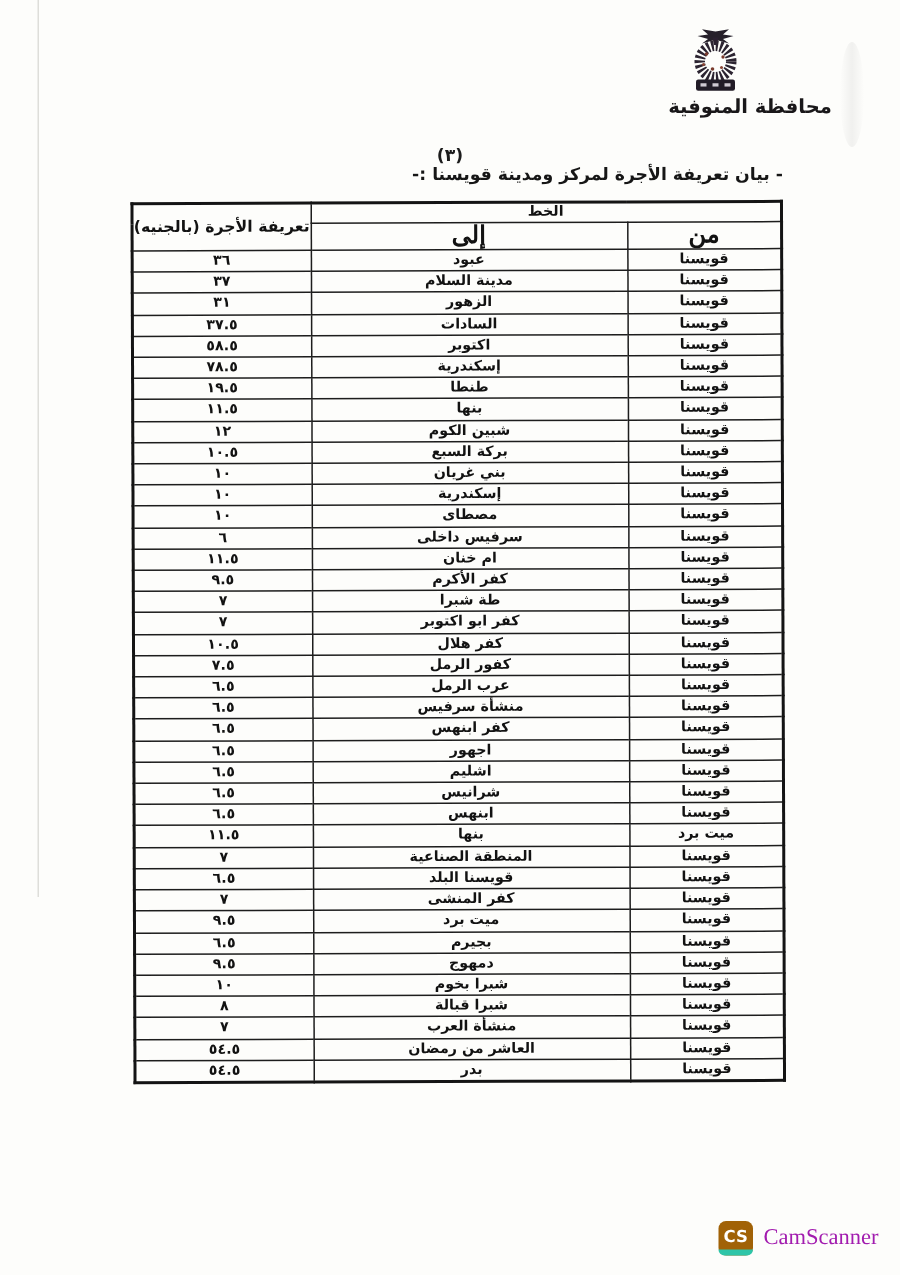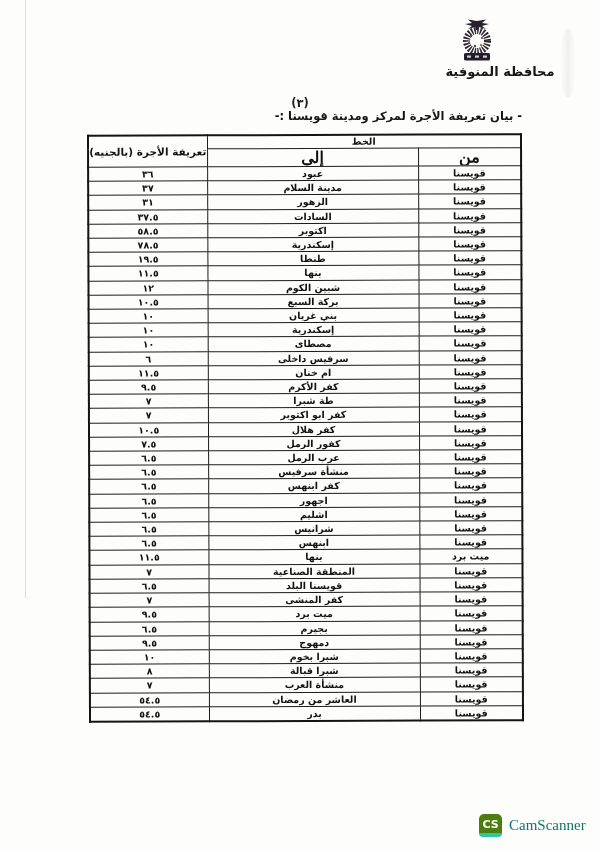--- a/index.html
+++ b/index.html
@@ -66,33 +66,33 @@
     height:13.2px; line-height:13.2px; font-size:9.5px;
   }
   td.c-fare { direction:ltr; }
   
   .cs-footer {
     position:absolute; left:479px; top:814px;
     display:flex; align-items:center; gap:7px;
   }
   .cs-badge {
     position:relative; width:23px; height:23px; border-radius:5px;
-    background:#4d7c0f;
+    background:#a16207;
     display:flex; align-items:center; justify-content:center;
     color:#ffffff; font-weight:bold; font-size:11px;
     font-family:"DejaVu Sans", sans-serif;
   }
   .cs-badge::after {
     content:""; position:absolute; left:0; bottom:0; width:100%; height:4px;
     background:#2ec5a8; border-radius:0 0 5px 5px;
   }
   .cs-badge span { position:relative; z-index:1; margin-bottom:2px; }
   .cs-name {
     font-family:"Liberation Serif", serif;
-    font-size:15px; color:#0f766e; font-weight:normal;
+    font-size:15px; color:#a21caf; font-weight:normal;
   }
 </style>
 </head>
 <body>
 
 <div class="sheet">
 
   <div class="scan-line-left"></div>
   <div class="scan-smudge"></div>
 

